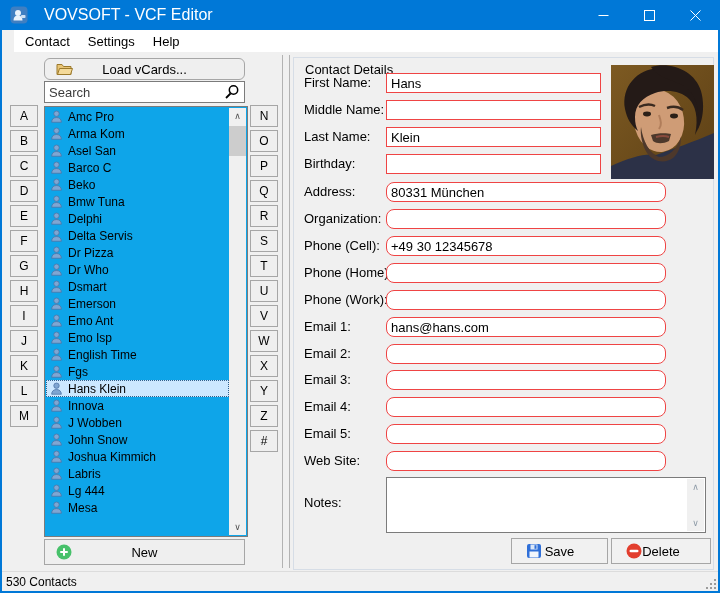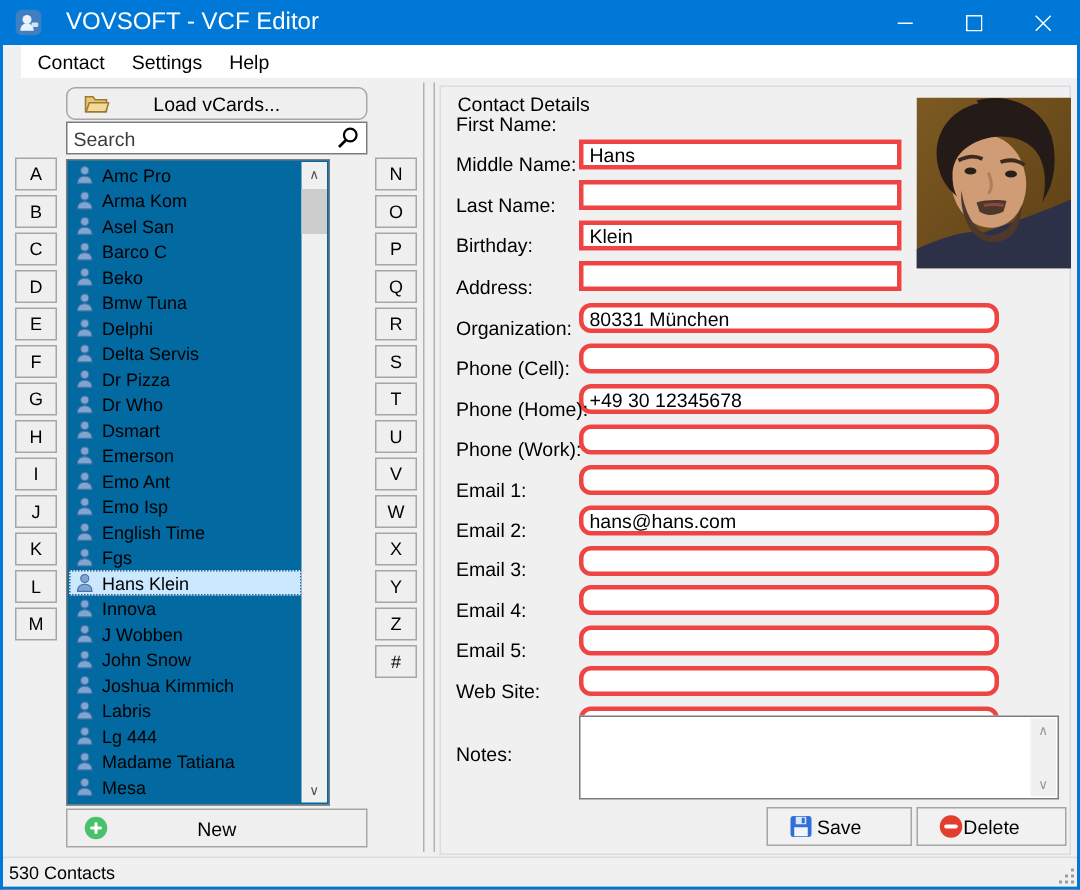--- a/index.html
+++ b/index.html
@@ -26,42 +26,42 @@
   .panel-btn { position:absolute; background:#efefef; border:1px solid #a6a6a6; font-family:inherit;
                font-size:13px; color:#000; display:flex; align-items:center; justify-content:center; }
   .btn-ico { position:absolute; left:11px; top:50%; transform:translateY(-50%); width:17px; height:15px; }
   .load-btn { left:42px; top:6px; width:201px; height:22px;border-radius:6px; }
   .new-btn  { left:42px; top:487px; width:201px; height:26px; }
   .search { position:absolute; left:42px; top:29px; width:201px; height:22px; border:1px solid #7b7b7b;
             background:#fff; padding:2px 26px 2px 4px; font-family:inherit; font-size:13px; }
   .search::placeholder { color:#3c3c3c; opacity:1; }
   .search-ico { position:absolute; left:222px; top:32px; width:16px; height:16px; pointer-events:none; }
   
-  .list { position:absolute; left:42px; top:54px; width:176px; height:431px; background:#0369a1; border:1px solid #7b7b7b; }
+  .list { position:absolute; left:42px; top:54px; width:204px; height:431px; background:#0ea5e9; border:1px solid #7b7b7b; }
   .list-inner { position:absolute; left:1px; top:1px; right:18px; bottom:1px; overflow:hidden; }
   .contact-row { height:17px; display:flex; align-items:center; padding-left:2px; font-size:12px; white-space:nowrap; }
   .contact-row.selected { background:#cce8ff; outline:1px dotted #30608c; outline-offset:-1px; }
   .picon { width:13px; height:13px; margin:0 5px 0 2px; flex:0 0 auto; }
   
   .vscroll { position:absolute; top:1px; right:1px; bottom:1px; width:17px; background:#f0f0f0; }
   .sb-arrow { position:absolute; left:0; width:17px; height:16px; display:flex; align-items:center; justify-content:center;
               font-size:9px; color:#505050; }
   .sb-arrow.up { top:0; } .sb-arrow.down { bottom:0; }
   .sb-thumb { position:absolute; left:0; top:18px; width:17px; height:30px; background:#cdcdcd; }
   .vscroll.light .sb-arrow { color:#8d9aa6; }
   
   .splitter { position:absolute; left:280px; top:3px; width:8px; height:513px;
               border-left:1px solid #b2b2b2; border-right:1px solid #b2b2b2; }
   
   .group { position:absolute; left:291px; top:5px; width:421px; height:513px; border:1px solid #d6dde6; }
   .group-title { position:absolute; top:-8px; left:7px; background:#f0f0f0; padding:0 4px; font-size:13px;margin-top:12px; }
   .frow { position:absolute; left:0; width:100%; height:20px; }
   .flabel { position:absolute; left:10px; top:2px; font-size:13px; }
-  .finput { position:absolute; left:92px; top:0; height:20px; border:3px solid #ef4444; background:#fff;
-            padding:0 4px; font-family:inherit; font-size:13px;margin-top:20px; }
+  .finput { position:absolute; left:92px; top:0; height:20px; border:1px solid #ef4444; background:#fff;
+            padding:0 4px; font-family:inherit; font-size:13px; }
   .finput.short { width:215px; } .finput.long { width:280px;border-radius:8px; }
   .notes-label { position:absolute; left:10px; top:437px; font-size:13px; }
   .notes-box { position:absolute; left:92px; top:419px; width:320px; height:56px; background:#fff; border:1px solid #7b7b7b; }
   .photo { position:absolute; left:317px; top:7px; width:103px; height:114px; }
   .action-btn { position:absolute; top:480px; height:26px; background:#f1f1f1; border:1px solid #a6a6a6;
                 font-family:inherit; font-size:13px; display:flex; align-items:center; justify-content:center; }
   .action-btn .btn-ico { left:14px; width:16px; height:16px; }
   .save-btn { left:217px; width:97px; }
   .del-btn  { left:317px; width:100px; }
   
@@ -359,29 +359,20 @@
           </span>
           <span class="cname">Lg 444</span>
         </div>
           <div class="contact-row">
           <span class="picon">
             <svg viewBox="0 0 14 14">
                 <circle cx="7" cy="4" r="2.9" fill="#7fa6d2" stroke="#4a72a3" stroke-width="0.8"></circle>
               <path d="M1.8,13.2 C1.8,9.6 4.3,8.1 7,8.1 C9.7,8.1 12.2,9.6 12.2,13.2 Z" fill="#7fa6d2" stroke="#4a72a3" stroke-width="0.8"></path>
               </svg>
           </span>
-          <span class="cname">Madame Tatiana</span>
-        </div>
-          <div class="contact-row">
-          <span class="picon">
-            <svg viewBox="0 0 14 14">
-                <circle cx="7" cy="4" r="2.9" fill="#7fa6d2" stroke="#4a72a3" stroke-width="0.8"></circle>
-              <path d="M1.8,13.2 C1.8,9.6 4.3,8.1 7,8.1 C9.7,8.1 12.2,9.6 12.2,13.2 Z" fill="#7fa6d2" stroke="#4a72a3" stroke-width="0.8"></path>
-              </svg>
-          </span>
           <span class="cname">Mesa</span>
         </div>
           <div class="contact-row">
 
           <span class="cname"></span>
         </div>
         </div>
       <div class="vscroll">
         <span class="sb-arrow up">∧</span>
         <span class="sb-thumb"></span>

